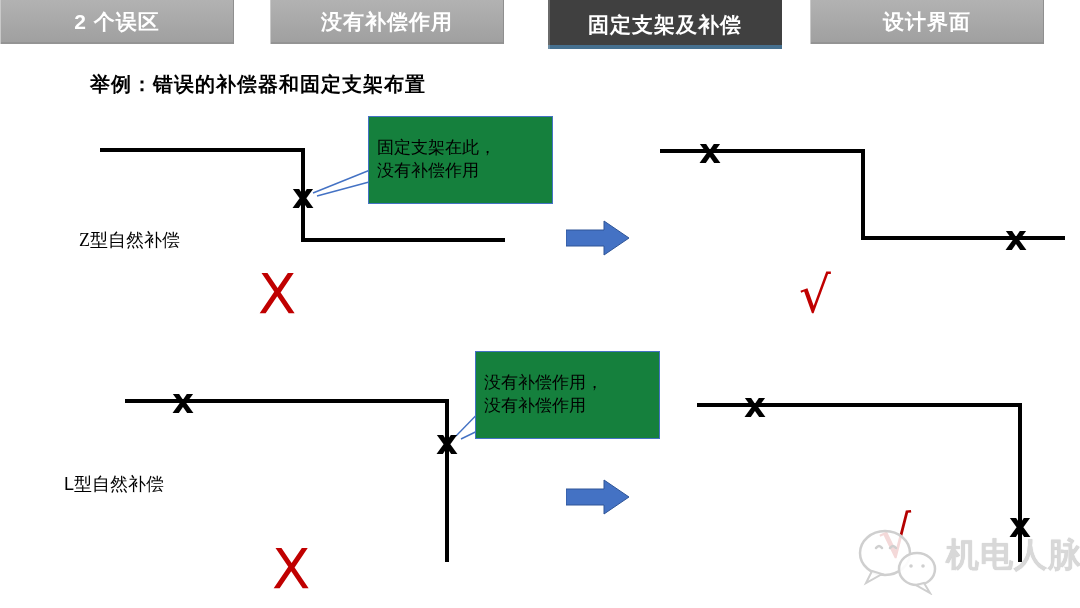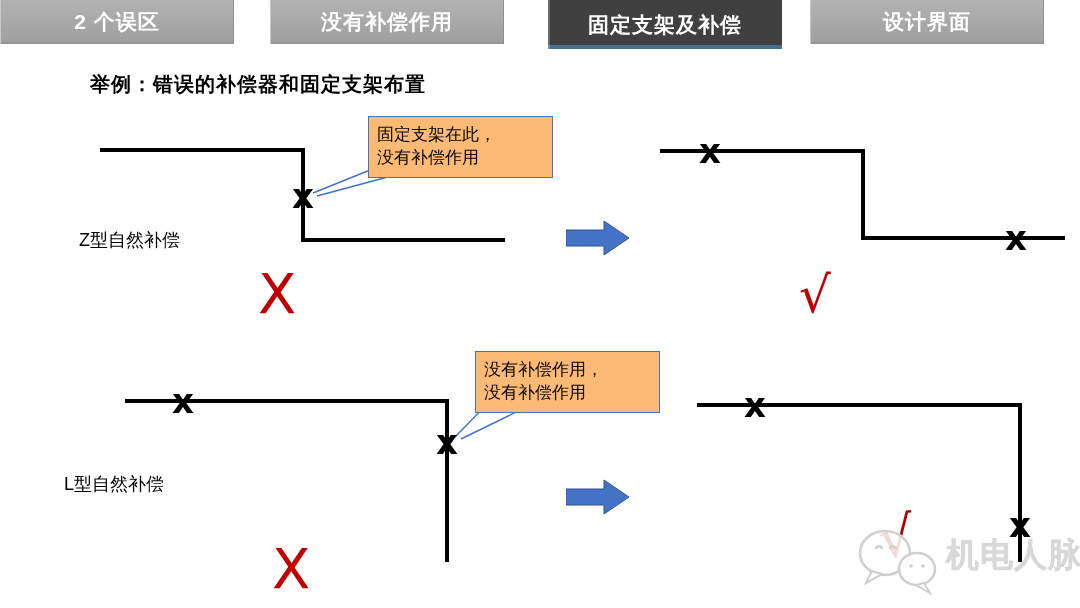--- a/index.html
+++ b/index.html
@@ -33,22 +33,22 @@
   
   .xm{
     position:absolute;width:28px;height:28px;z-index:3;
     display:flex;align-items:center;justify-content:center;
     font-family:"DejaVu Sans",sans-serif;font-size:34px;font-weight:800;color:#000;
     line-height:1;pointer-events:none;
   }
   
   .callout{
     position:absolute;width:167px;height:48px;z-index:4;
-    background:#fdba74;border:1.5px solid #4472c4;
-    padding:6px 8px;box-sizing:content-box;
+    background:#15803d;border:1.5px solid #4472c4;
+    padding:19px 8px;box-sizing:content-box;
     font-size:17px;line-height:23px;color:#000;
   }
   .overlay{position:absolute;left:0;top:0;z-index:2;pointer-events:none;}
   
   .diag-label{position:absolute;font-size:18px;color:#000;z-index:3;}
   .verdict{position:absolute;color:#c00000;z-index:2;font-family:"DejaVu Sans",sans-serif;line-height:1;}
   .verdict.x{font-size:56px;font-weight:400;}
   .verdict.ok{font-size:50px;font-weight:400;}
   
   .arrow{position:absolute;z-index:2;}
@@ -84,21 +84,21 @@
 
   <div>
     <div class="pipe" style="left:100px;top:148px;width:205px;height:4px;"></div>
     <div class="pipe" style="left:301px;top:148px;width:4px;height:93px;"></div>
     <div class="pipe" style="left:301px;top:238px;width:204px;height:4px;"></div>
     <div class="xm" style="left:289px;top:182px;">x</div>
     <div class="callout" style="left:368px;top:116px;">
       <div>固定支架在此，</div>
       <div>没有补偿作用</div>
     </div>
-    <div class="diag-label" style="left:79px;top:228px;">Z型自然补偿</div>
+    <div class="diag-label" style="left:79px;top:228px;font-family:Liberation Serif, serif;">Z型自然补偿</div>
     <div class="verdict x" style="left:258px;top:266px;">X</div>
   </div>
 
   <div>
     <div class="pipe" style="left:660px;top:149px;width:205px;height:4px;"></div>
     <div class="pipe" style="left:861px;top:149px;width:4px;height:91px;"></div>
     <div class="pipe" style="left:861px;top:236px;width:204px;height:4px;"></div>
     <div class="xm" style="left:696px;top:137px;">x</div>
     <div class="xm" style="left:1002px;top:224px;">x</div>
     <div class="verdict ok" style="left:799px;top:270px;">√</div>

